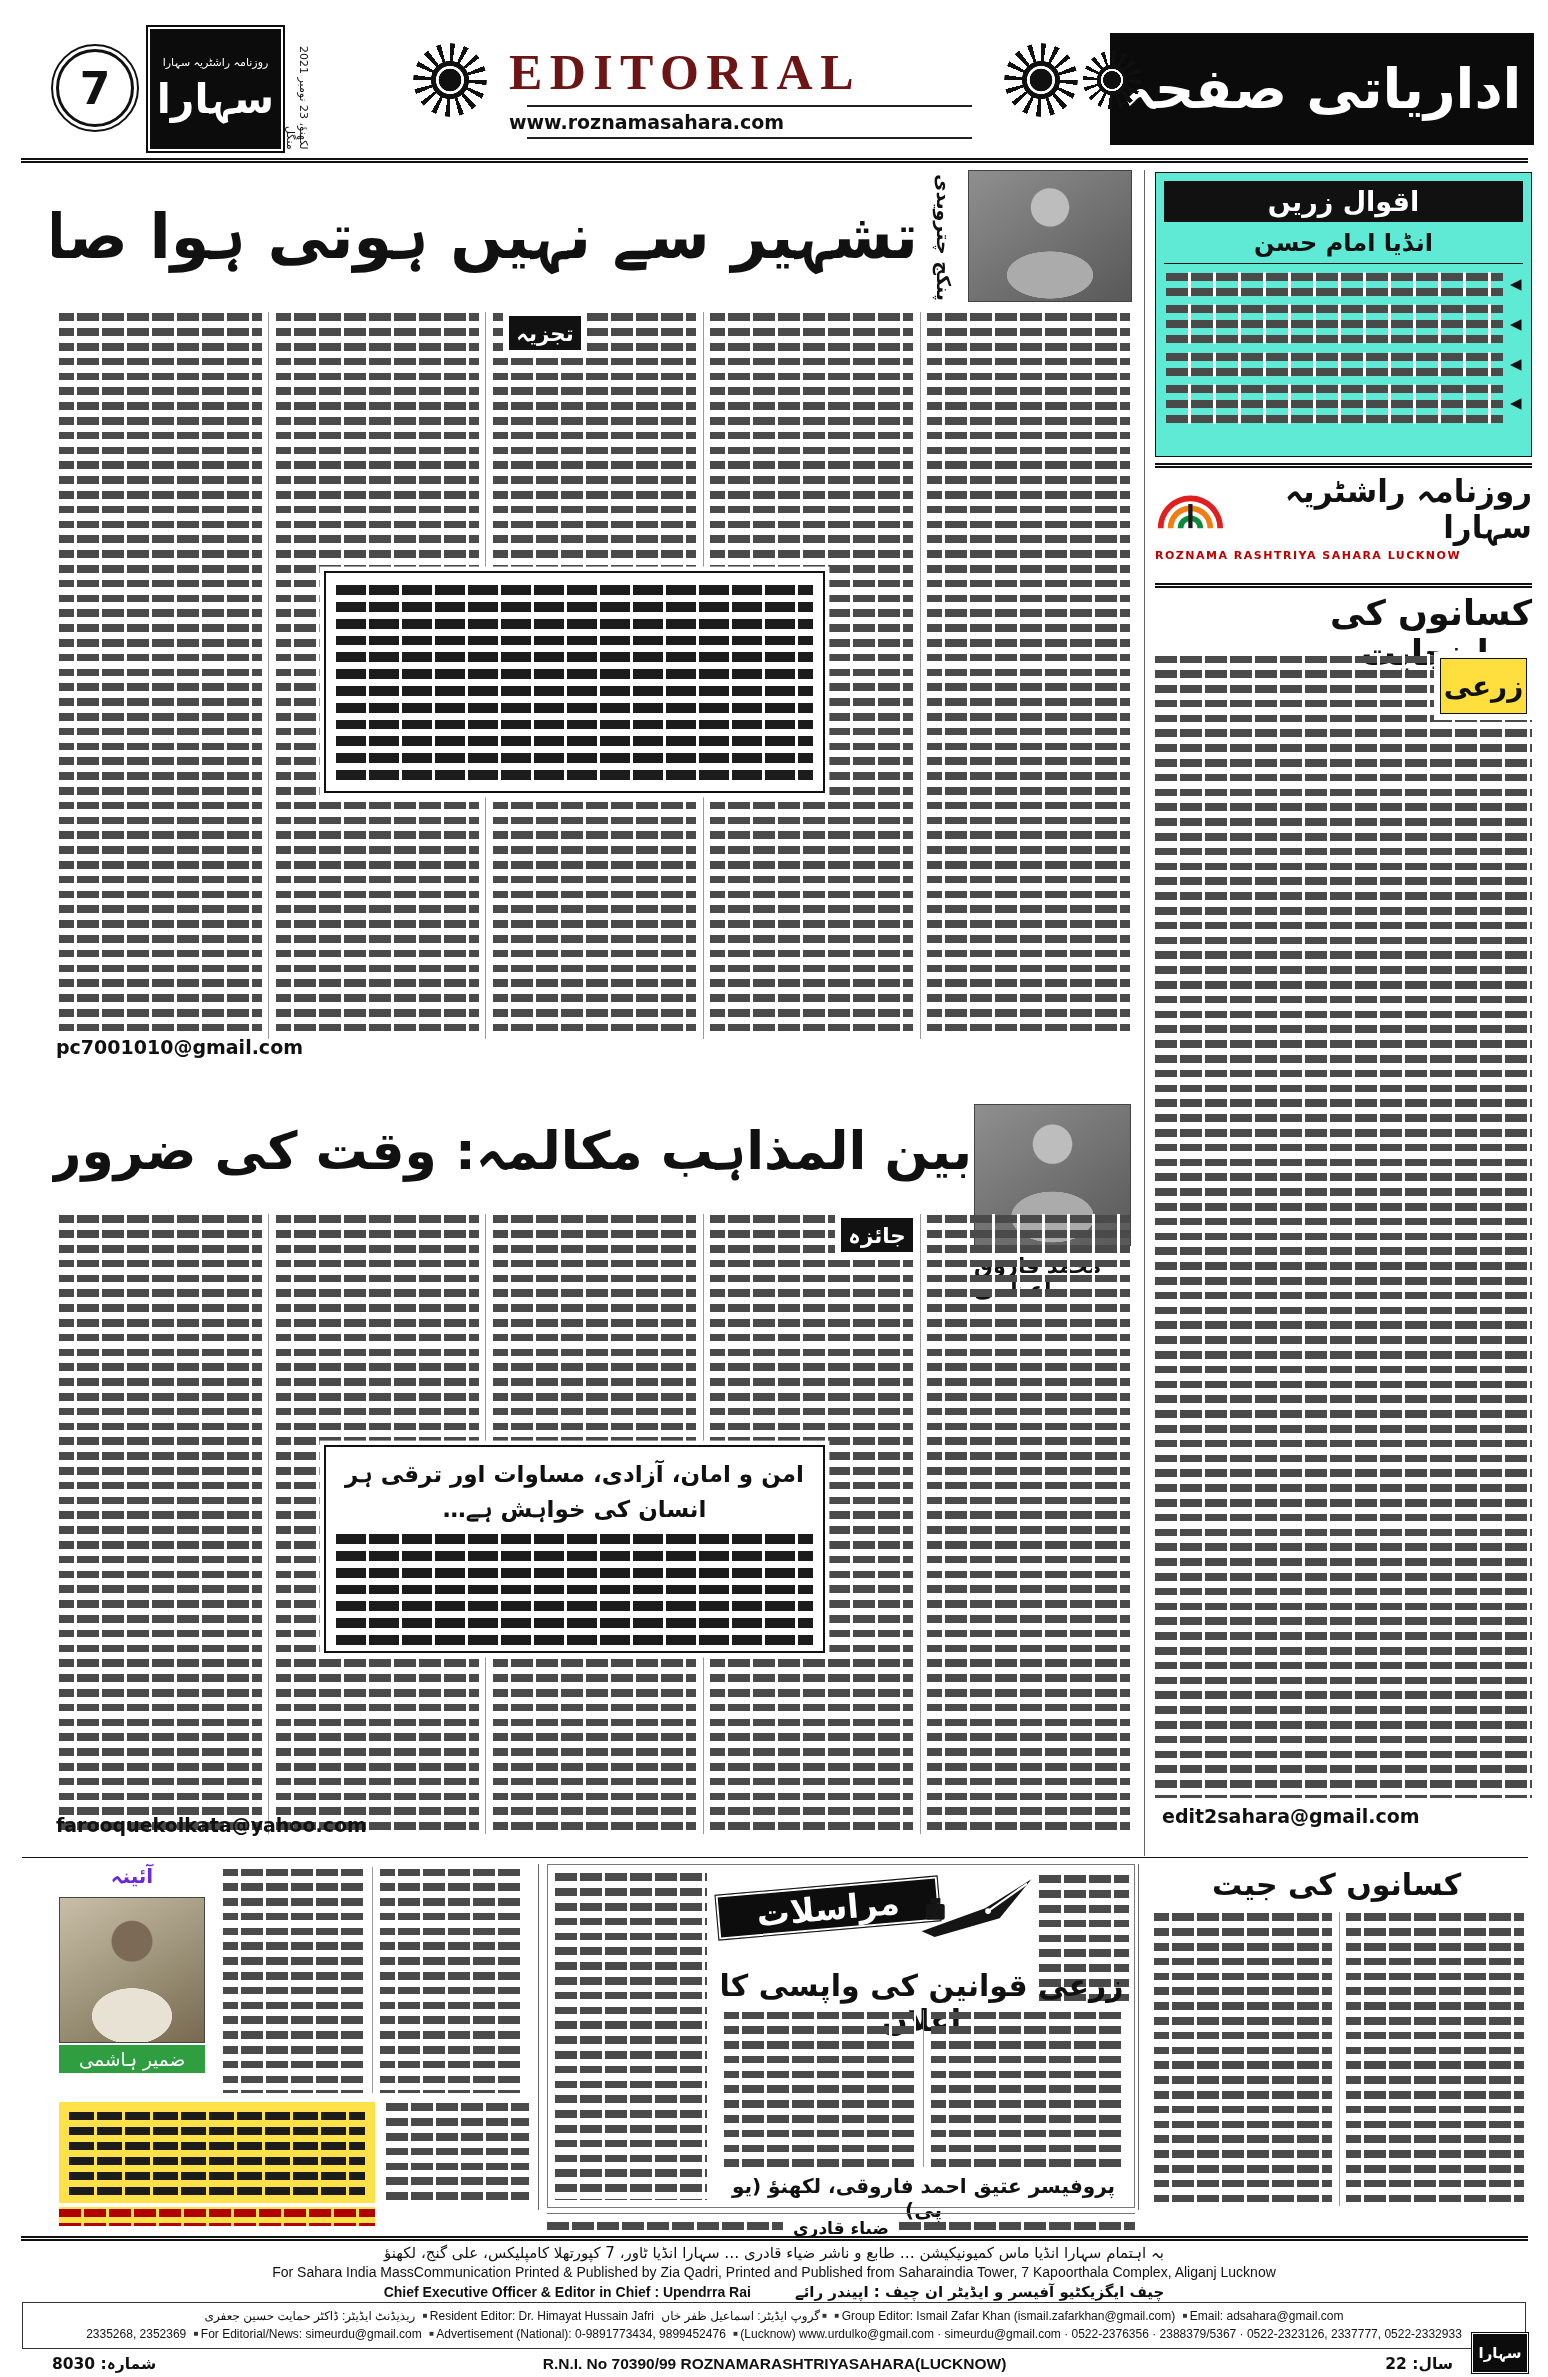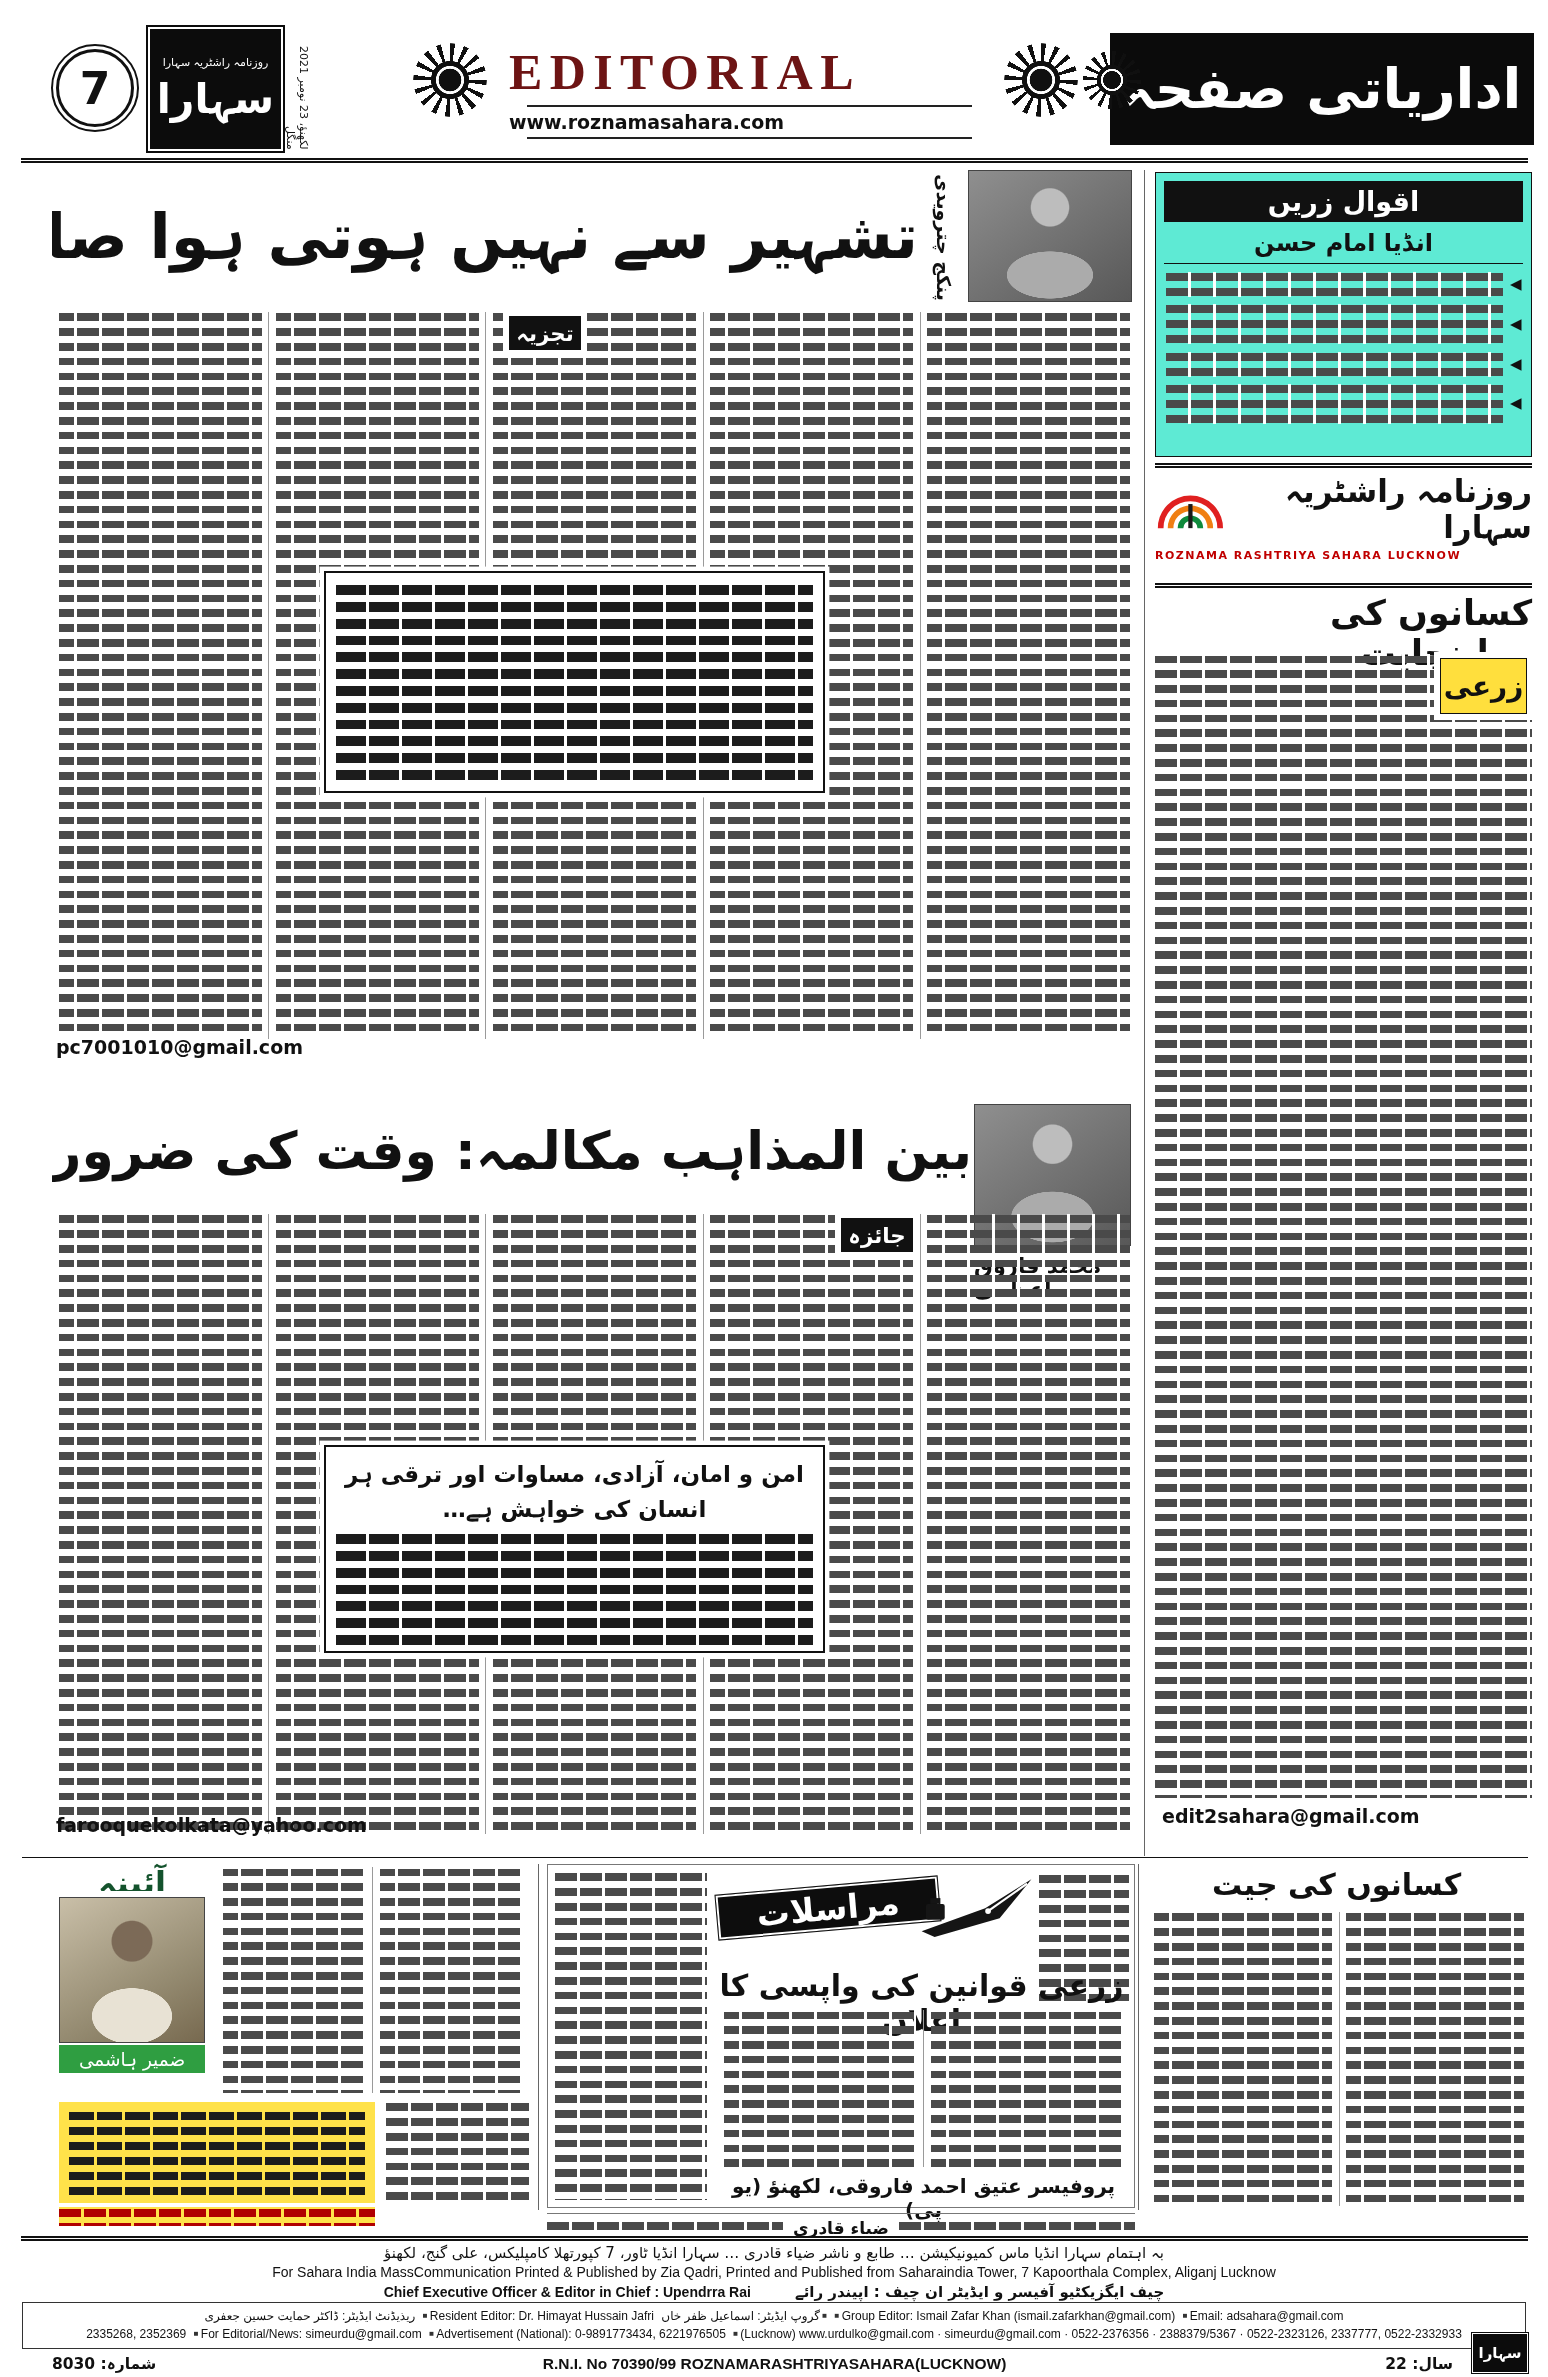--- a/index.html
+++ b/index.html
@@ -78,21 +78,21 @@
 
   .tagbox{background:#111;color:#fff;display:flex;align-items:center;justify-content:center;
           font-weight:bold;font-size:21.4px;box-shadow:0 0 0 6px #fff}
   .ytag{background:#ffdf3d;border:1.5px solid #111;box-shadow:0 0 0 6px #fff;display:flex;align-items:center;
         justify-content:center;font-weight:bold;font-size:28px}
   .pullbox{background:#fff;border:2.2px solid #111;box-shadow:0 0 0 4.4px #fff;padding:10.3px}
   .email{font-weight:bold;font-size:19px;direction:ltr}
 
   .greenbar{background:#2f9e41;color:#fff;display:flex;align-items:center;justify-content:center;
             font-size:18.5px;font-weight:normal}
-  .aaina{font-size:32px;font-weight:bold;color:#14532d;text-align:center}
+  .aaina{font-size:20px;font-weight:bold;color:#6d28d9;text-align:center}
   .ypad{background:#ffe24a;padding:7.4px 10.3px}
 
   .letters-box{border:0.7px solid #777;background:#fff}
   .ribbon{background:#0d0d0d;color:#fff;display:flex;align-items:center;justify-content:center;
           transform:rotate(-5deg);font-size:33px;font-weight:bold;border:2.2px double #fff;outline:1.5px solid #0d0d0d}
   .l-headline{font-size:30px;font-weight:bold;text-align:center}
   .l-sig{font-size:20px;font-weight:bold;text-align:center}
   .noteline{display:flex;align-items:center;gap:10.3px;border-top:0.7px solid #777;padding-top:3.7px}
   .noteline .sim{flex:1;height:13.3px}
   .noteline .nname{font-size:17px;font-weight:bold}
@@ -309,21 +309,21 @@
     <div class="frow">
       <span class="ur">ریذیڈنٹ ایڈیٹر: ڈاکٹر حمایت حسین جعفری</span>
       <span>Resident Editor: Dr. Himayat Hussain Jafri</span>
       <span class="ur">گروپ ایڈیٹر: اسماعیل ظفر خاں</span>
       <span>Group Editor: Ismail Zafar Khan (ismail.zafarkhan@gmail.com)</span>
       <span>Email: adsahara@gmail.com</span>
     </div>
     <div class="frow">
       <span>2335268, 2352369</span>
       <span>For Editorial/News: simeurdu@gmail.com</span>
-      <span>Advertisement (National): 0-9891773434, 6221976505</span>
+      <span>Advertisement (National): 0-9891773434, 9899452476</span>
       <span>(Lucknow) www.urdulko@gmail.com · simeurdu@gmail.com · 0522-2376356 · 2388379/5367 · 0522-2323126, 2337777, 0522-2332933</span>
     </div>
   </div>
 
   <div class="abs ur b" style="left:52px;top:2355px;font-size:15.5px">شمارہ: 8030</div>
   <div class="abs f-center f-rni" style="left:222px;top:2355px;width:1105px">R.N.I. No 70390/99 ROZNAMARASHTRIYASAHARA(LUCKNOW)</div>
   <div class="abs ur b" style="right:96px;top:2355px;font-size:15.5px">سال: 22</div>
   <div class="abs corner-logo ur" style="right:21px;top:2333px;width:56px;height:40px">سہارا</div>
 
 </div>

